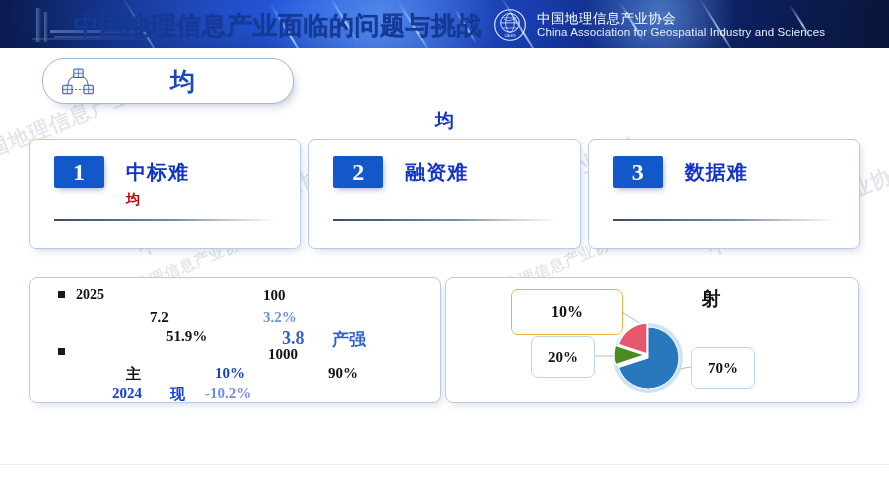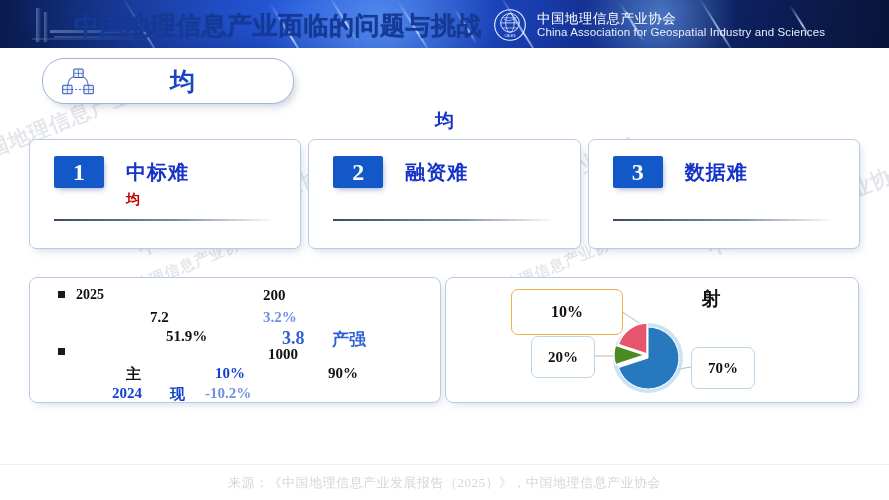--- a/index.html
+++ b/index.html
@@ -241,21 +241,21 @@
       <div class="card-rule"></div>
     </div>
 
   </div>
 
   <div class="panel" id="panel-left">
     <div id="left-panel-body">
         <div class="bullet" style="left: 28px; top: 13px;"></div>
         <div class="bullet" style="left: 28px; top: 70px;"></div>
         <div class="ptext t-blk" style="left: 46px; top: 9px; font-size: 14px;">2025</div>
-        <div class="ptext t-blk" style="left: 233px; top: 9px; font-size: 15px;">200</div>
+        <div class="ptext t-blk" style="left: 233px; top: 9px; font-size: 15px;">100</div>
         <div class="ptext t-blk" style="left: 120px; top: 31px; font-size: 15px;">7.2</div>
         <div class="ptext t-blu2" style="left: 233px; top: 31px; font-size: 15px;">3.2%</div>
         <div class="ptext t-blk" style="left: 136px; top: 50px; font-size: 15px;">51.9%</div>
         <div class="ptext t-blu" style="left: 252px; top: 50px; font-size: 18px;">3.8</div>
         <div class="ptext t-blu" style="left: 302px; top: 50px; font-size: 17px;">产强</div>
         <div class="ptext t-blk" style="left: 238px; top: 68px; font-size: 15px;">1000</div>
         <div class="ptext t-blk" style="left: 96px; top: 87px; font-size: 15px;">主</div>
         <div class="ptext t-dblu" style="left: 185px; top: 87px; font-size: 15px;">10%</div>
         <div class="ptext t-blk" style="left: 298px; top: 87px; font-size: 15px;">90%</div>
         <div class="ptext t-dblu" style="left: 54px; top: 107px; font-size: 15px; margin-left: 28px;">2024</div>
@@ -285,15 +285,14 @@
         <path d="M41 38 L12.3 28.4 A31 31 0 0 1 41 7 Z" fill="#e8566e" stroke="#ffffff" stroke-width="1.4"></path>
       </svg>
 
       <div class="callout" id="callout-10">10%</div>
       <div class="callout" id="callout-20">20%</div>
       <div class="callout" id="callout-70">70%</div>
     </div>
   </div>
 
   <div class="footer-rule"></div>
-  <div class="footer">来源：《中国地理信息产业发展报告（2025）》，中国地理信息产业协会</div>
 
 </div>
 
 </body></html>

